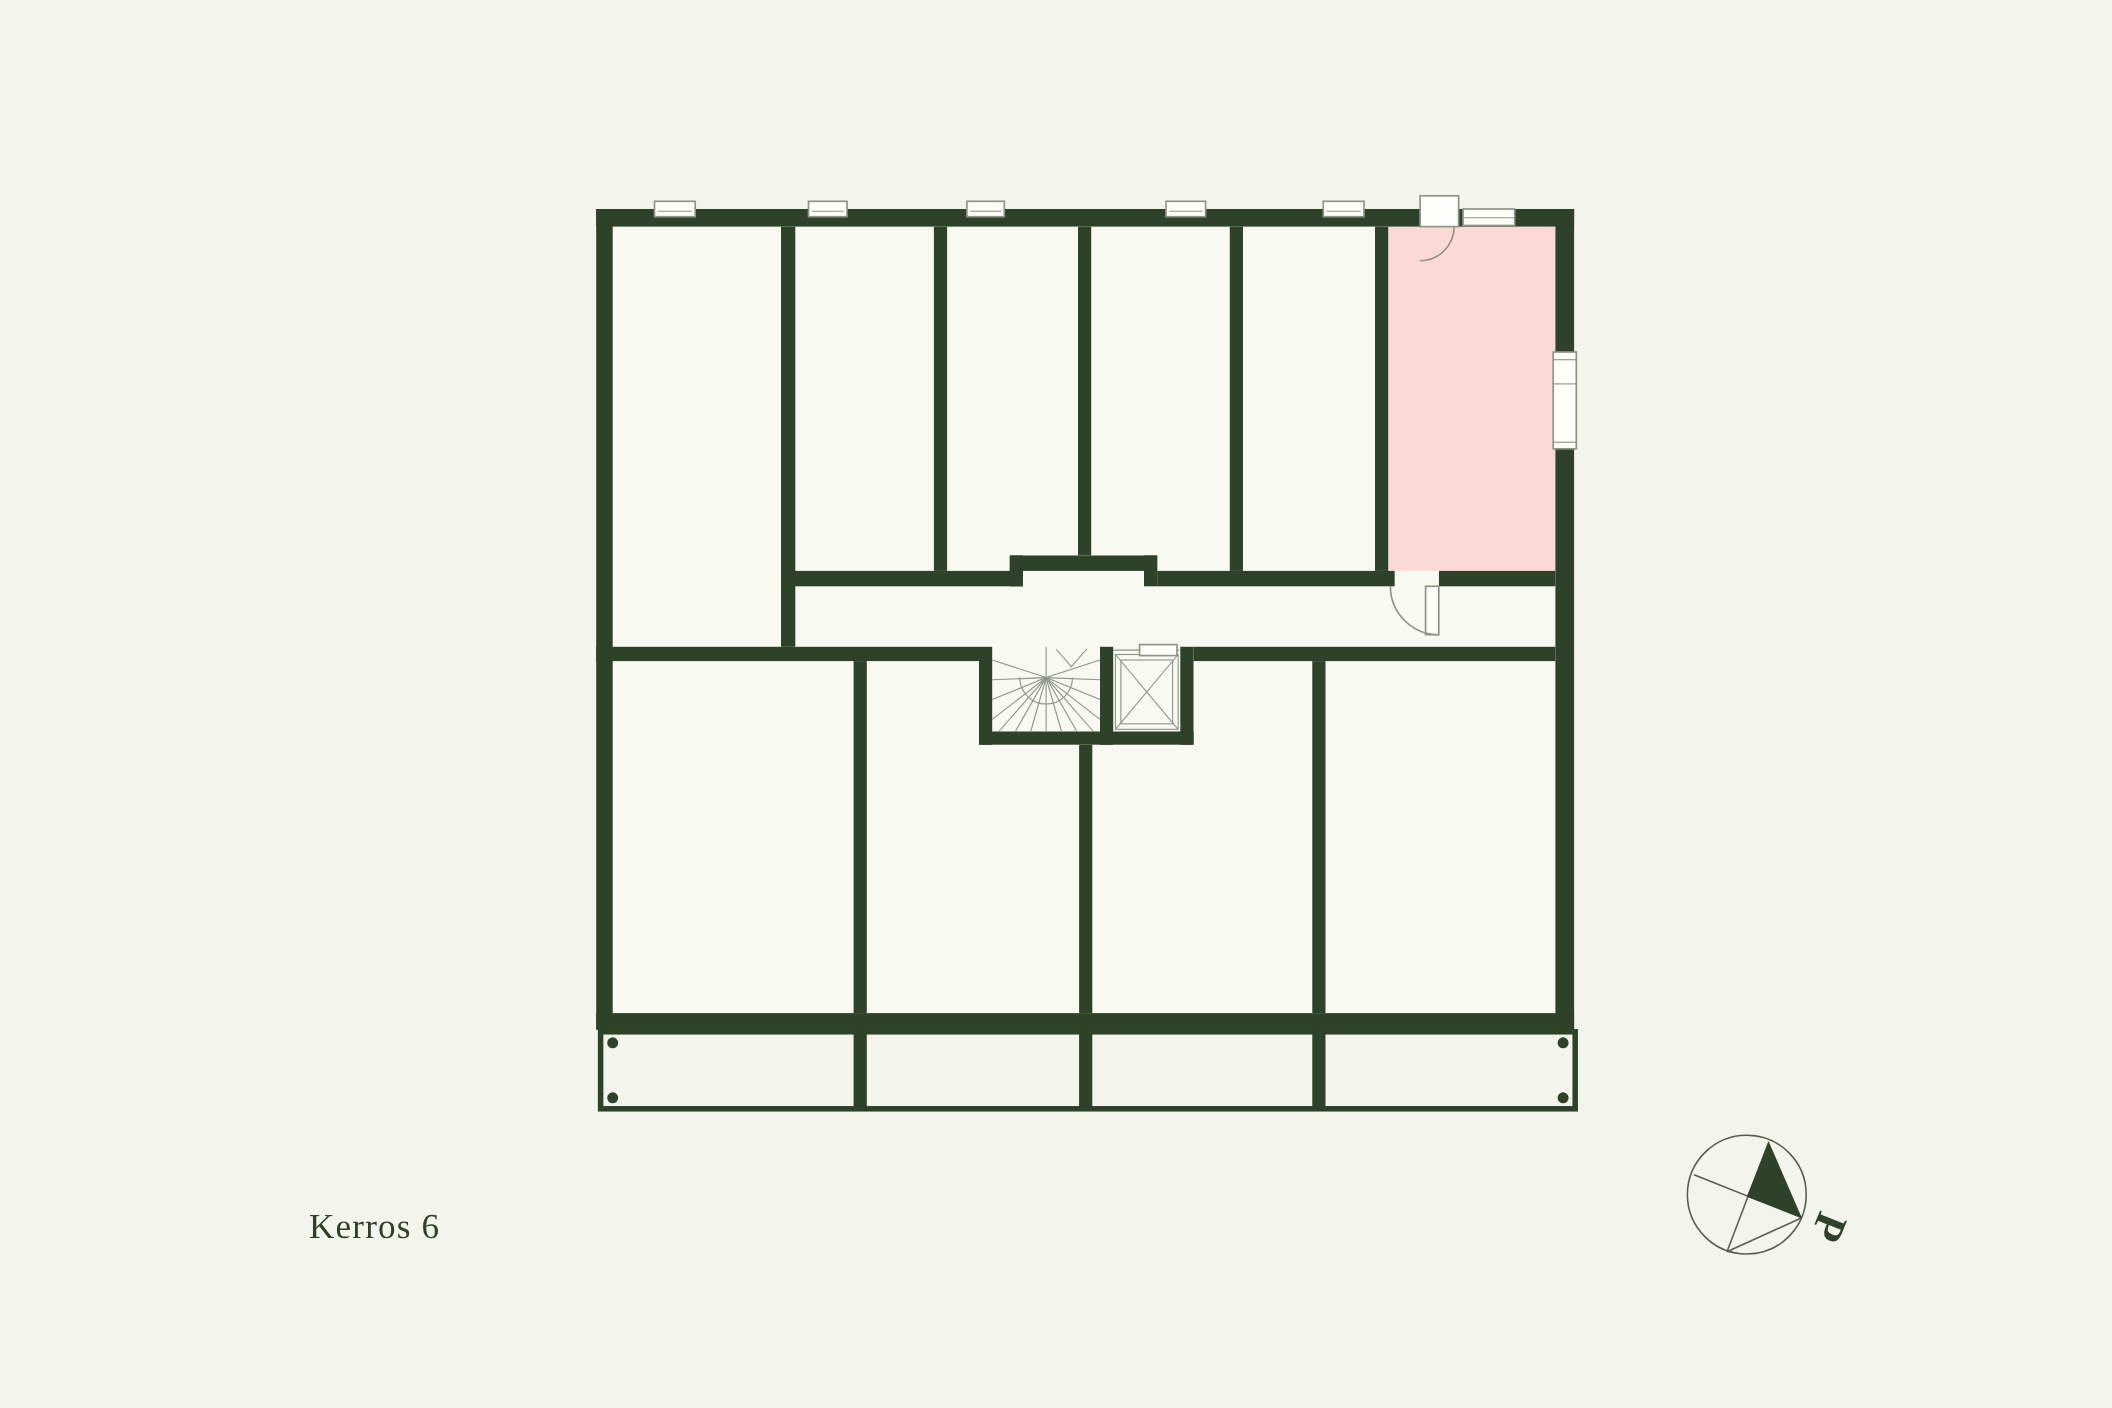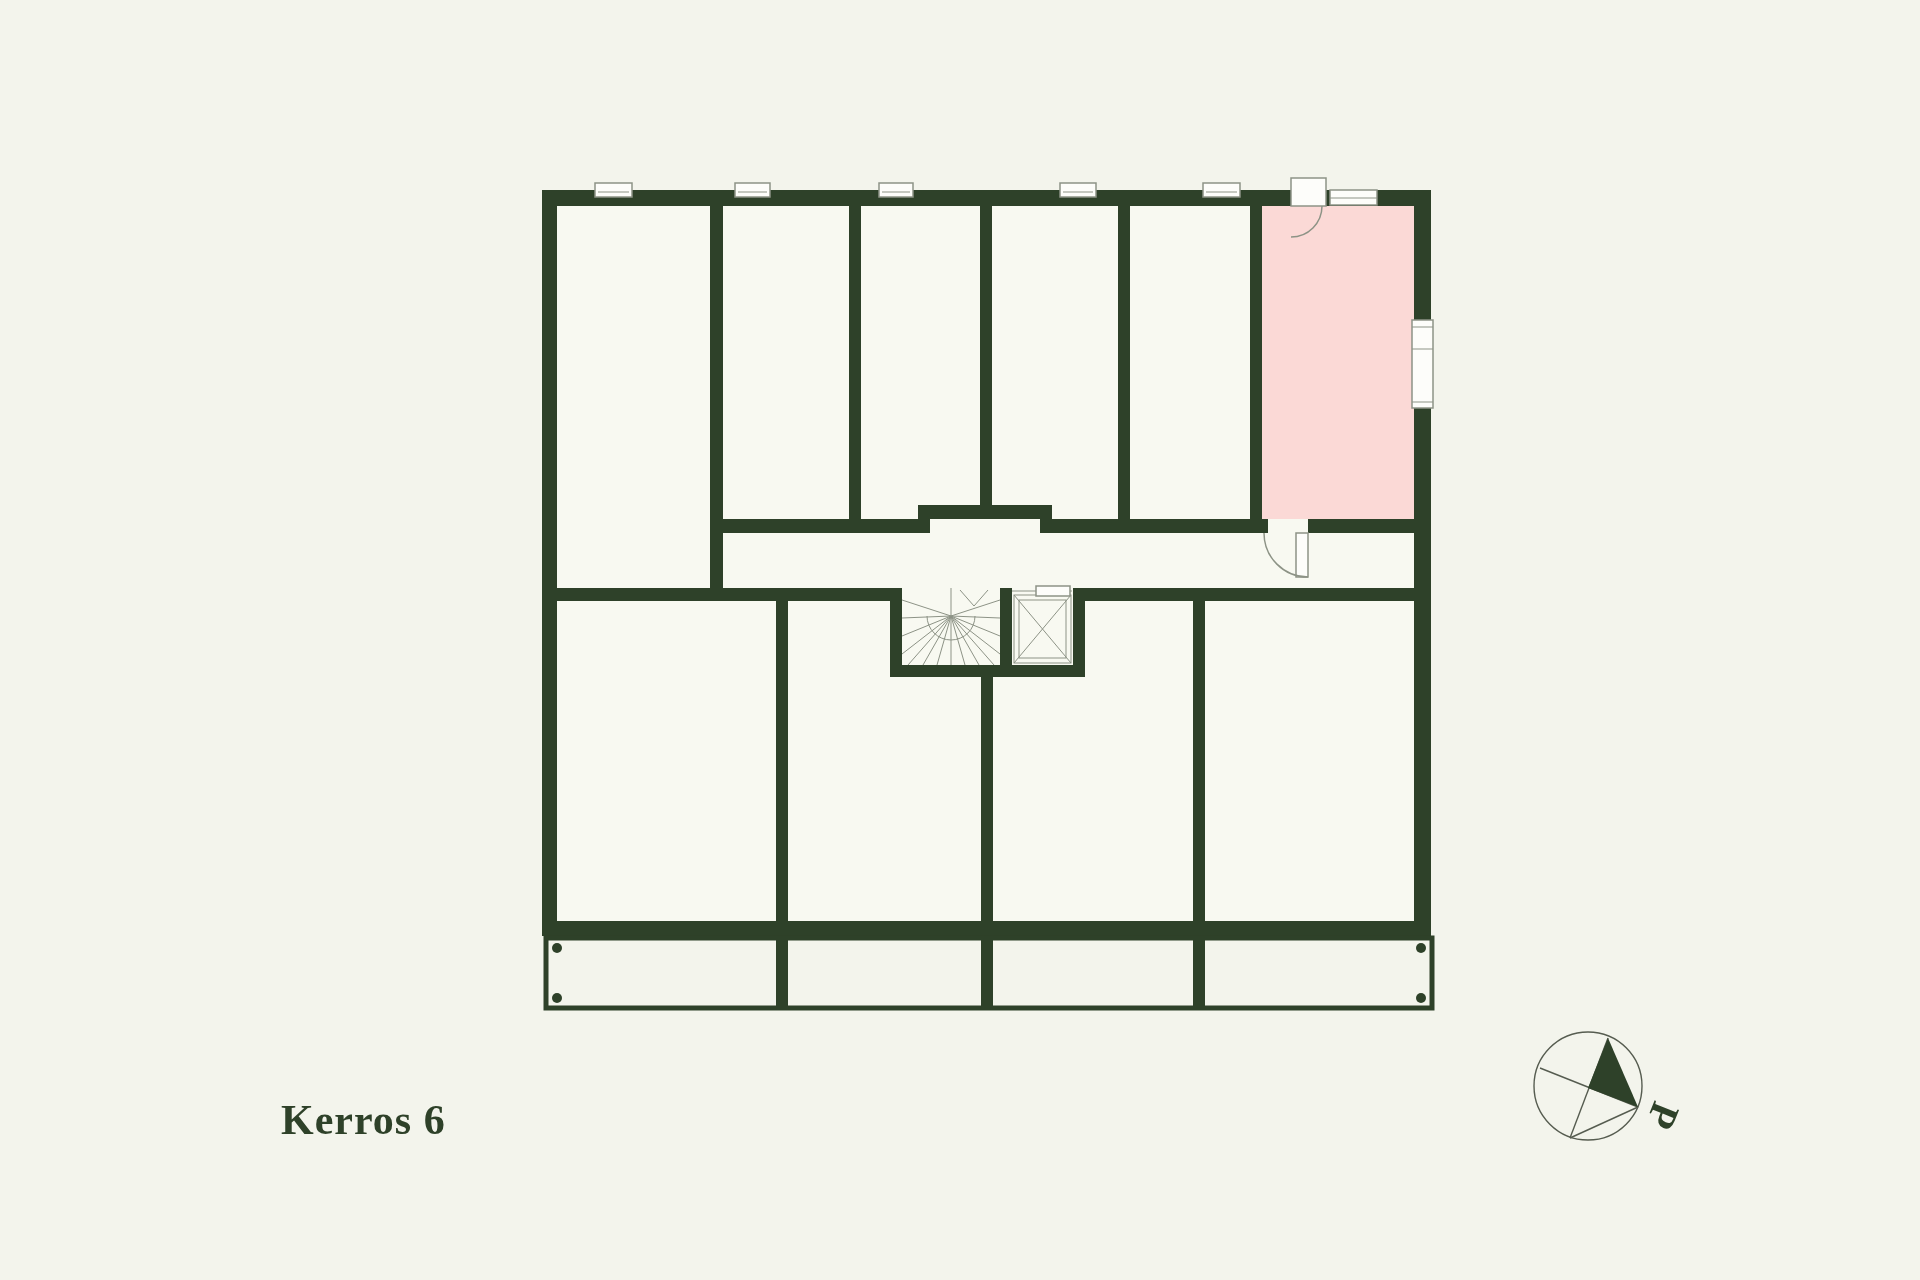--- a/index.html
+++ b/index.html
@@ -29,21 +29,21 @@
   .balcony-outline{fill:none;stroke:var(--wall);stroke-width:5;}
   .compass-stroke{fill:none;stroke:var(--linedark);stroke-width:1.4;}
   .needle{fill:var(--wall);stroke:none;}
   .compass-letter{
     font-family:"Liberation Serif","DejaVu Serif",serif;
     font-size:40px;font-weight:600;fill:var(--text);
   }
   .floor-label{
     position:absolute;left:281px;top:1096px;
     font-family:"Liberation Serif","DejaVu Serif",serif;
-    font-size:42px;font-weight:700;letter-spacing:1px;
+    font-size:32px;font-weight:400;letter-spacing:1px;
     color:var(--text);
   }
 </style>
 </head>
 <body>
 
 <div class="stage">
 
   <svg class="plan-svg" width="1920" height="1280" viewBox="0 0 1920 1280">
 

